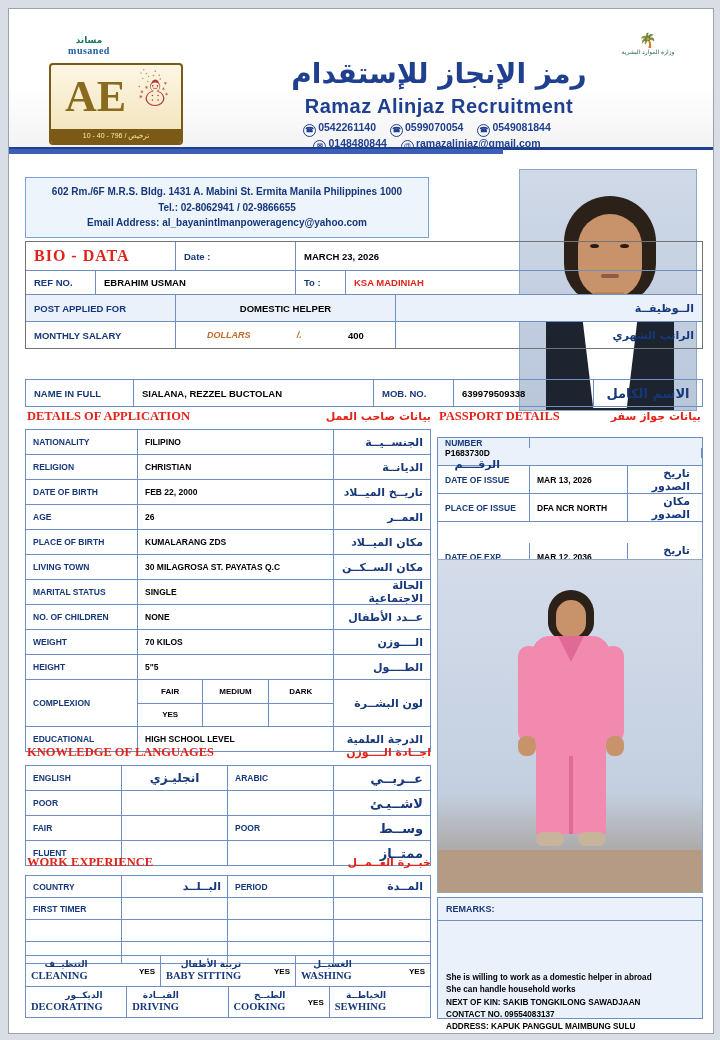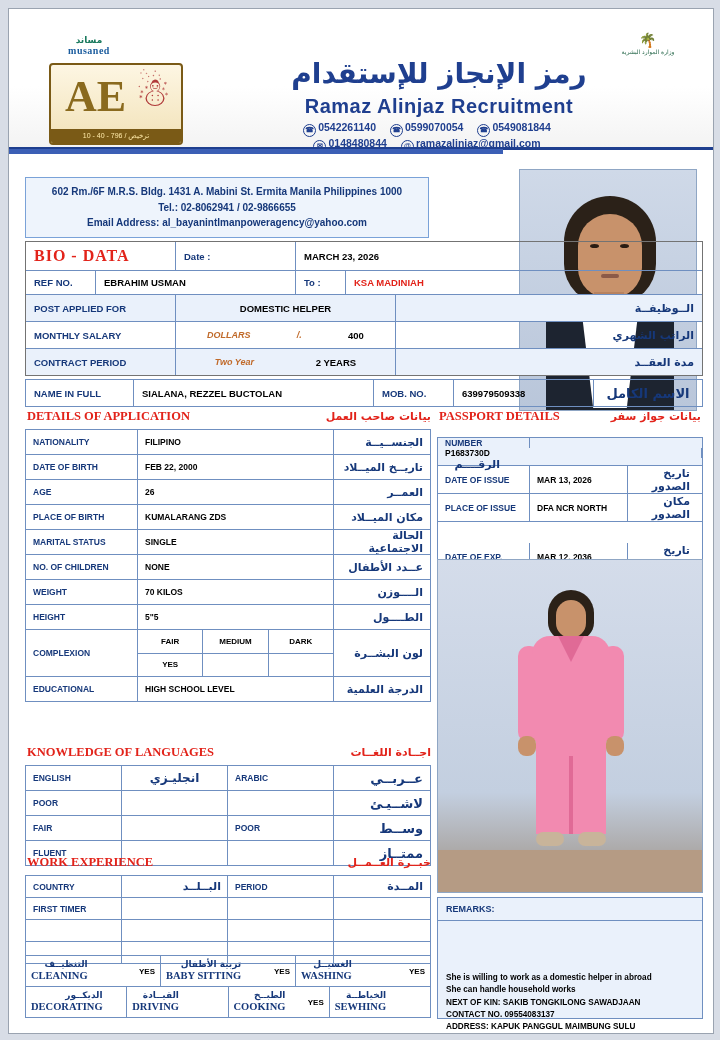--- a/index.html
+++ b/index.html
@@ -291,32 +291,20 @@
         </div>
       <div class="bc bdiv" style="width:220px;justify-content:space-around;">
         <span class="ital">DOLLARS</span>
         <span class="ital">/.</span>
         <span class="val">400</span>
       </div>
       <div class="bc" style="flex:1;justify-content:flex-end;">
           <span class="ar">الراتب الشهري</span>
         </div>
     </div>
-    <div class="brow" style="height:26px;">
-      <div class="bc bdiv" style="width:150px;background:#eaf1fb;">
-          <span class="lbl">CONTRACT PERIOD</span>
-        </div>
-      <div class="bc bdiv" style="width:220px;justify-content:space-around;background:#eaf1fb;">
-        <span class="ital">Two Year</span>
-        <span class="val">2 YEARS</span>
-      </div>
-      <div class="bc" style="flex:1;justify-content:flex-end;background:#eaf1fb;">
-          <span class="ar">مدة العقــد</span>
-        </div>
-    </div>
   </div>
 
   <div class="namebox">
     <div class="bc bdiv" style="width:108px;">
         <span class="lbl">NAME IN FULL</span>
       </div>
     <div class="bc bdiv" style="width:240px;">
         <span class="val">SIALANA, REZZEL BUCTOLAN</span>
       </div>
     <div class="bc bdiv" style="width:80px;">
@@ -341,38 +329,52 @@
 
   <div class="details">
     <div class="drow">
       <div class="d1">NATIONALITY</div>
       <div class="d2">FILIPINO</div>
       <div class="d3">
           <span class="ar">الجنســيــة</span>
         </div>
     </div>
     <div class="drow">
+      <div class="d1">RELIGION</div>
+      <div class="d2">CHRISTIAN</div>
+      <div class="d3">
+          <span class="ar">الديانــة</span>
+        </div>
+    </div>
+    <div class="drow">
       <div class="d1">DATE OF BIRTH</div>
       <div class="d2">FEB 22, 2000</div>
       <div class="d3">
           <span class="ar">تاريــخ الميــلاد</span>
         </div>
     </div>
     <div class="drow">
       <div class="d1">AGE</div>
       <div class="d2">26</div>
       <div class="d3">
           <span class="ar">العمــر</span>
         </div>
     </div>
     <div class="drow">
       <div class="d1">PLACE OF BIRTH</div>
       <div class="d2">KUMALARANG ZDS</div>
       <div class="d3">
           <span class="ar">مكان الميــلاد</span>
+        </div>
+    </div>
+    <div class="drow">
+      <div class="d1">LIVING TOWN</div>
+      <div class="d2">30 MILAGROSA ST. PAYATAS Q.C</div>
+      <div class="d3">
+          <span class="ar">مكان الســكــن</span>
         </div>
     </div>
     <div class="drow">
       <div class="d1">MARITAL STATUS</div>
       <div class="d2">SINGLE</div>
       <div class="d3">
           <span class="ar">الحالة الاجتماعية</span>
         </div>
     </div>
     <div class="drow">
@@ -470,21 +472,21 @@
     <div class="fp-hand-l"></div>
     <div class="fp-hand-r"></div>
     <div class="fp-pants"></div>
     <div class="fp-gap"></div>
     <div class="fp-shoe-l"></div>
     <div class="fp-shoe-r"></div>
   </div>
 
   <div style="position:absolute;left:18px;top:736px;width:404px;display:flex;justify-content:space-between;align-items:center;">
     <span class="secthead">KNOWLEDGE OF LANGUAGES</span>
-    <span class="secthead-ar">اجــادة اللغــات</span>
+    <span class="secthead-ar">اجــادة الــــوزن</span>
   </div>
   <div class="lang">
     <div class="lrow">
       <div class="l1">ENGLISH</div>
       <div class="l2">
           <span class="ar" style="font-size:12px;">انجليـزي</span>
         </div>
       <div class="l3">ARABIC</div>
       <div class="l4">
           <span class="ar" style="font-size:13px;">عــربــي</span>

